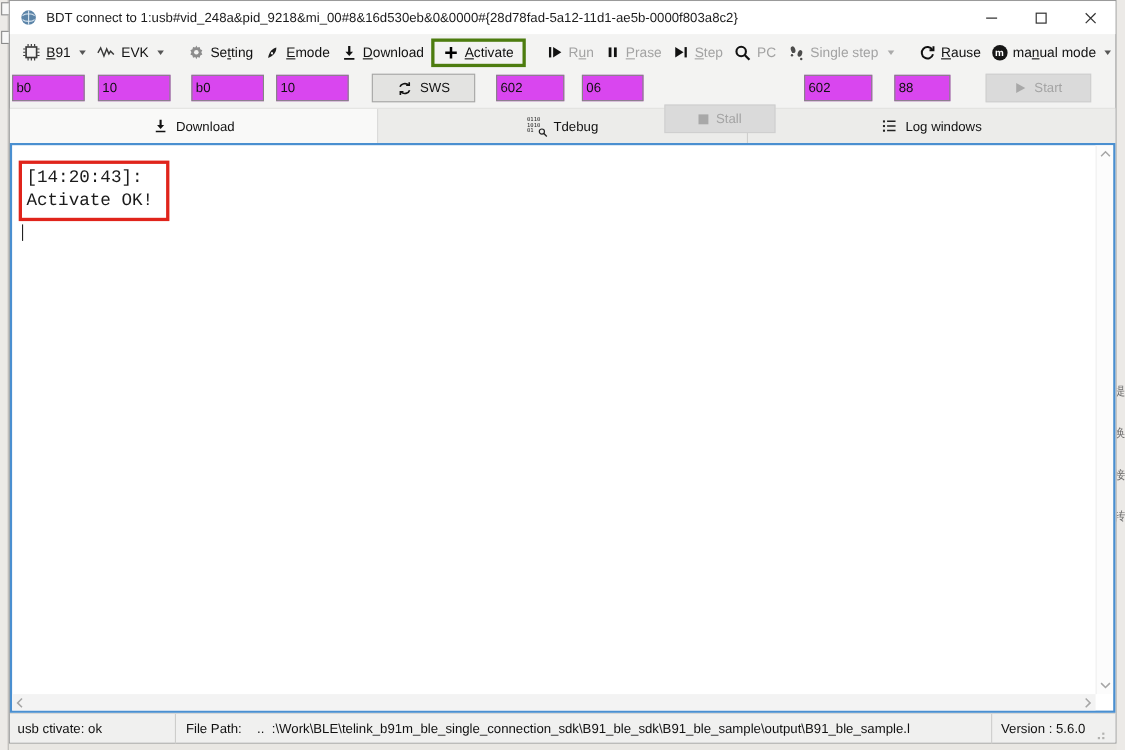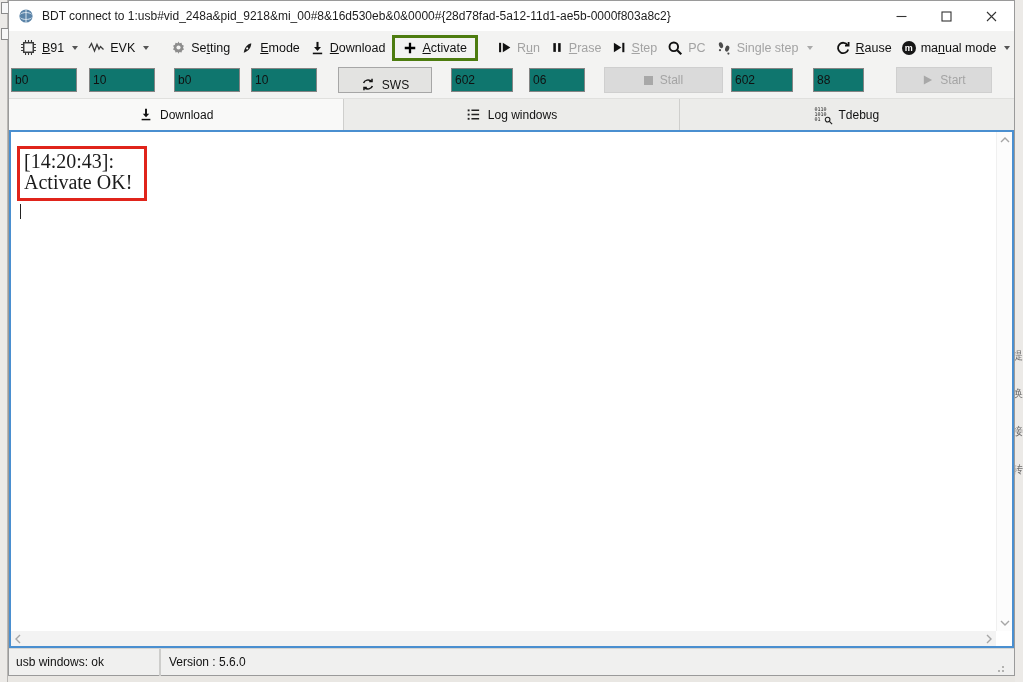--- a/index.html
+++ b/index.html
@@ -37,41 +37,41 @@
   .tsep { width:1px; height:22px; background:#c6c6c4; margin:0 6px; }
   .drop { width:0; height:0; border-left:3.5px solid transparent; border-right:3.5px solid transparent;
     border-top:4px solid #555; margin-left:3px; }
   .disabled .drop { border-top-color:#aaa; }
   .hl-red { border:3px solid #4d7c0f; padding:0 3px; margin:0 2px; }
   .mm { width:14px; height:14px; border-radius:50%; background:#161616; color:#fff; font-size:9px;
     font-weight:bold; display:flex; align-items:center; justify-content:center; }
 
   
   .regrow { position:relative; height:34px; flex:0 0 auto; }
-  .regrow input { position:absolute; top:4px; height:24px; border:1px solid #848484; background:#0f766e;
+  .regrow input { position:absolute; top:4px; height:24px; border:1px solid #848484; background:#d946ef;
     font-size:12px; font-family:"Liberation Sans", sans-serif; padding:0 3px; color:#111; }
   .cbtn { position:absolute; top:3px; height:26px; display:flex; align-items:center; justify-content:center;
     gap:7px; font-size:12px; }
-  .cbtn.enabled { background:#e3e3e1; border:1px solid #a6a6a6; color:#111;align-items:flex-end; }
+  .cbtn.enabled { background:#e3e3e1; border:1px solid #a6a6a6; color:#111; }
   .cbtn.disabled-btn { background:#dadada; border:1px solid #cfcfcf; color:#a4a4a4; }
 
   
   .tabs { height:32px; display:flex; flex:0 0 auto; border-top:1px solid #e0e0de; }
   .tab { flex:1; display:flex; align-items:center; justify-content:center; gap:7px; font-size:12px;
     color:#111; background:#ececea; border-right:1px solid #cfcfcd; }
   .tab:last-child { border-right:none; }
   .tab.active { background:#f9f9f8; }
   .tdbg { position:relative; width:17px; height:16px; font-family:"DejaVu Sans Mono", monospace; }
   .tdbg i { display:block; font-style:normal; font-size:5px; line-height:5px; color:#222; letter-spacing:0; }
   .tdbg svg { position:absolute; right:-2px; bottom:-2px; }
 
   
   .logarea { position:relative; flex:1; background:#fff; border:2px solid #4a8fd0; overflow:hidden; }
   .log-annotation { display:inline-block; border:3px solid #e0241b; margin:14px 0 0 6px; padding:2px 12px 5px 4px; }
-  .log-text { font-family:Liberation Serif, serif; font-size:20px; line-height:21px; color:#1b1b1b; white-space:pre; }
+  .log-text { font-family:Liberation Mono, monospace; font-size:16px; line-height:21px; color:#1b1b1b; white-space:pre; }
   .caret { width:1px; height:15px; background:#222; margin:3px 0 0 9px; }
   .vscroll { position:absolute; top:0; right:0; bottom:15px; width:16px; background:#fcfcfc; border-left:1px solid #f0f0f0; }
   .vscroll .arr-top { position:absolute; top:4px; left:2px; }
   .vscroll .arr-bot { position:absolute; bottom:4px; left:2px; }
   .hscroll { position:absolute; left:0; right:16px; bottom:0; height:15px; background:#f3f3f3; }
   .hscroll .arr-l { position:absolute; left:3px; top:2px; }
   .hscroll .arr-r { position:absolute; right:3px; top:2px; }
 
   
   .statusbar { height:27px; background:#f0f0ef; border-top:1px solid #d5d5d3; display:flex;
@@ -268,21 +268,21 @@
           <path d="M12.6 1.4v3.2H9.4" fill="none" stroke="#111" stroke-width="1.7"></path>
           <path d="M13 9.8A5.2 4.4 0 0 1 4 11.6" fill="none" stroke="#111" stroke-width="1.7"></path>
           <path d="M3.4 14.6v-3.2h3.2" fill="none" stroke="#111" stroke-width="1.7"></path>
         </svg>
         <span>SWS</span>
       </div>
 
       <input style="left: 442px; width: 62px;" value="602">
       <input style="left: 520px; width: 56px;" value="06">
 
-      <div class="cbtn disabled-btn" style="left:595px; width:119px;">
+      <div class="cbtn disabled-btn" style="left:595px; width:101px;margin-top:28px;">
         <span style="width:9px;height:9px;background:#a8a8a8;display:inline-block;"></span>
         <span>Stall</span>
       </div>
 
       <input style="left: 722px; width: 62px;" value="602">
       <input style="left: 804px; width: 51px;" value="88">
 
       <div class="cbtn disabled-btn" style="left:887px; width:96px;">
         <svg width="11" height="12" viewBox="0 0 12 12">
             <path d="M2 1l9 5-9 5z" fill="#a8a8a8"></path>
@@ -292,42 +292,42 @@
     </div>
 
     <div class="tabs">
       <div class="tab active">
         <svg width="14" height="15" viewBox="0 0 16 16">
           <path d="M8 1.5v7.5" stroke="#111" stroke-width="2.2"></path>
           <path d="M4.3 7L8 11.2 11.7 7z" fill="#111"></path>
           <path d="M3 13.8h10" stroke="#111" stroke-width="1.7"></path>
         </svg>
         <span>Download</span>
-      </div>
-      <div class="tab">
-        <svg width="15" height="15" viewBox="0 0 16 16">
-          <path d="M5.8 3.5h8.2M5.8 8h8.2M5.8 12.5h8.2" stroke="#222" stroke-width="1.5"></path>
-          <rect x="1.8" y="2.6" width="2" height="2" fill="#222"></rect>
-            <rect x="1.8" y="7.1" width="2" height="2" fill="#222"></rect>
-            <rect x="1.8" y="11.6" width="2" height="2" fill="#222"></rect>
-        </svg>
-        <span>Log windows</span>
       </div>
       <div class="tab">
         <span class="tdbg">
           <i>0110</i>
             <i>1010</i>
             <i>01</i>
           <svg width="9" height="9" viewBox="0 0 10 10">
               <circle cx="4" cy="4" r="2.6" fill="none" stroke="#222" stroke-width="1.2"></circle>
               <path d="M6 6l3 3" stroke="#222" stroke-width="1.3"></path>
             </svg>
         </span>
         <span>Tdebug</span>
       </div>
+      <div class="tab">
+        <svg width="15" height="15" viewBox="0 0 16 16">
+          <path d="M5.8 3.5h8.2M5.8 8h8.2M5.8 12.5h8.2" stroke="#222" stroke-width="1.5"></path>
+          <rect x="1.8" y="2.6" width="2" height="2" fill="#222"></rect>
+            <rect x="1.8" y="7.1" width="2" height="2" fill="#222"></rect>
+            <rect x="1.8" y="11.6" width="2" height="2" fill="#222"></rect>
+        </svg>
+        <span>Log windows</span>
+      </div>
     </div>
 
     <div class="logarea">
       <div class="log-annotation">
         <div class="log-text">[14:20:43]:</div>
         <div class="log-text">Activate OK!</div>
       </div>
       <div class="caret"></div>
 
       <div class="vscroll">
@@ -342,22 +342,26 @@
         <svg class="arr-l" width="8" height="12" viewBox="0 0 8 12">
             <path d="M6 2L2 6l4 4" fill="none" stroke="#a6a6a6" stroke-width="1.4"></path>
           </svg>
         <svg class="arr-r" width="8" height="12" viewBox="0 0 8 12">
             <path d="M2 2l4 4-4 4" fill="none" stroke="#a6a6a6" stroke-width="1.4"></path>
           </svg>
       </div>
     </div>
 
     <div class="statusbar">
-      <div class="sb-sec1">usb windows: ok</div>
+      <div class="sb-sec1">usb ctivate: ok</div>
       <div class="sb-sep"></div>
+      <div class="sb-sec2">
+        <span>File Path:</span>
+        <span class="sb-path">..  :\Work\BLE\telink_b91m_ble_single_connection_sdk\B91_ble_sdk\B91_ble_sample\output\B91_ble_sample.l</span>
+      </div>
       <div class="sb-sep"></div>
       <div class="sb-sec3">Version : 5.6.0</div>
       <div class="grip">
         <span style="right:0;bottom:0;"></span>
           <span style="right:4px;bottom:0;"></span>
           <span style="right:0;bottom:4px;"></span>
       </div>
     </div>
 
   </div>

